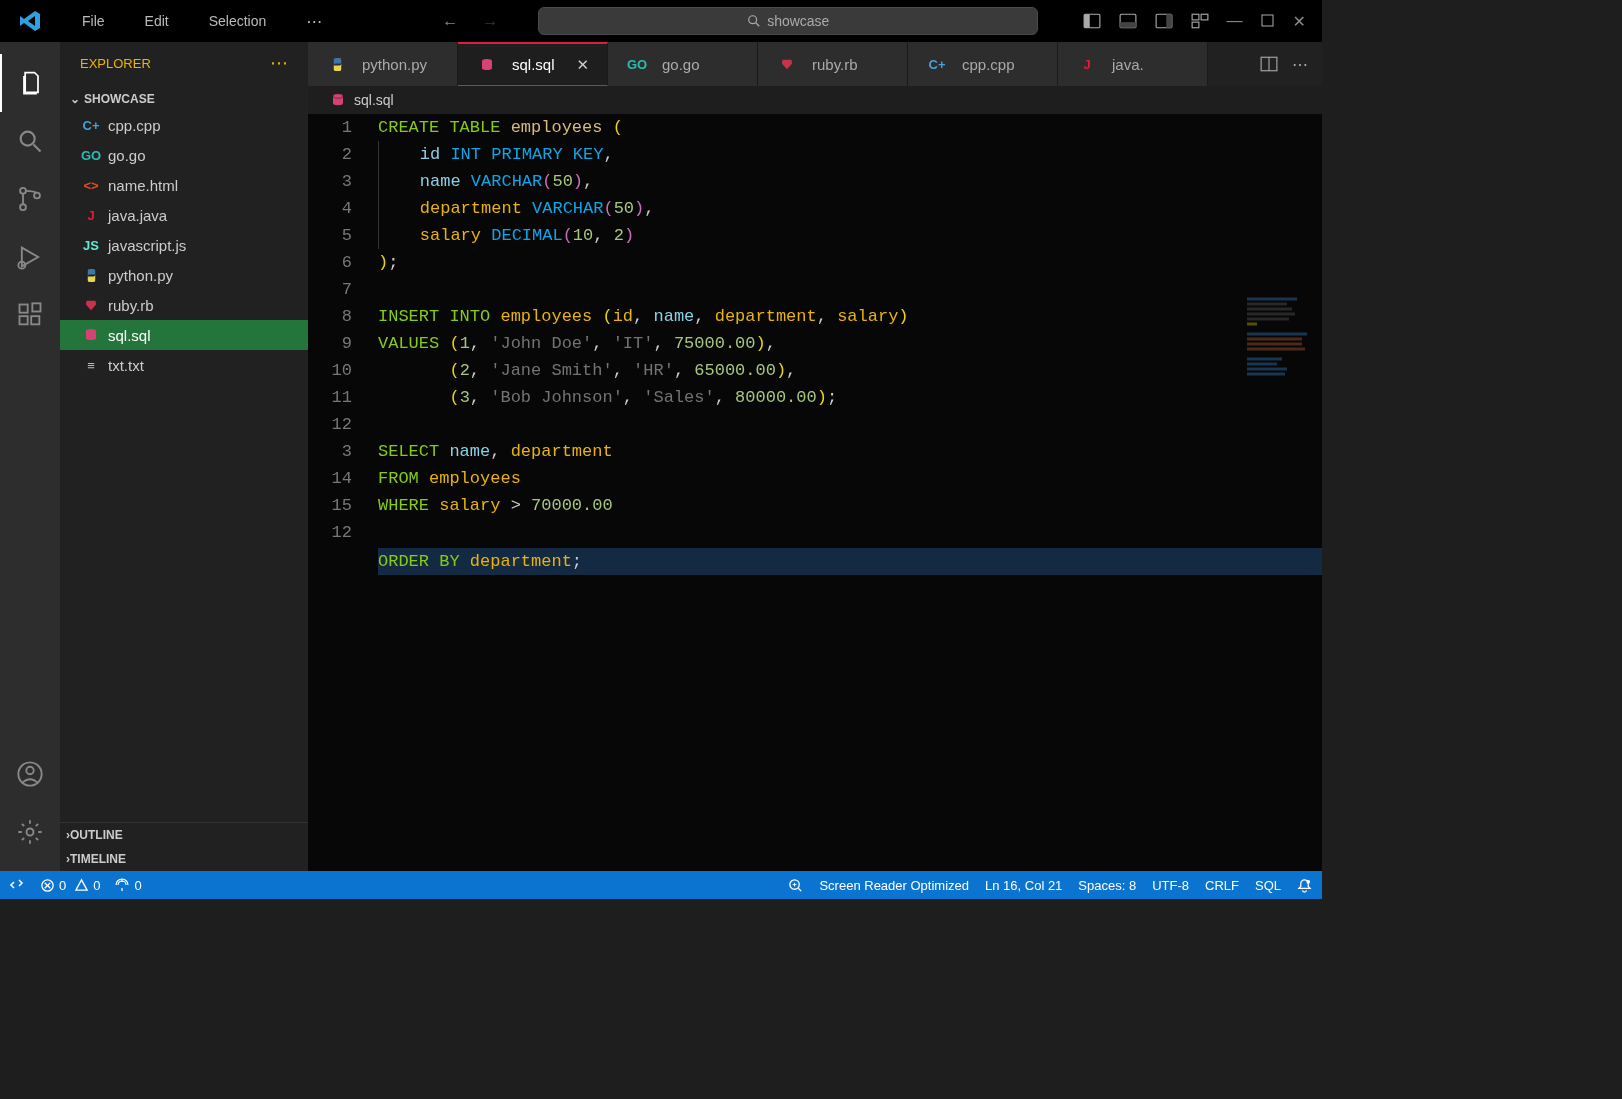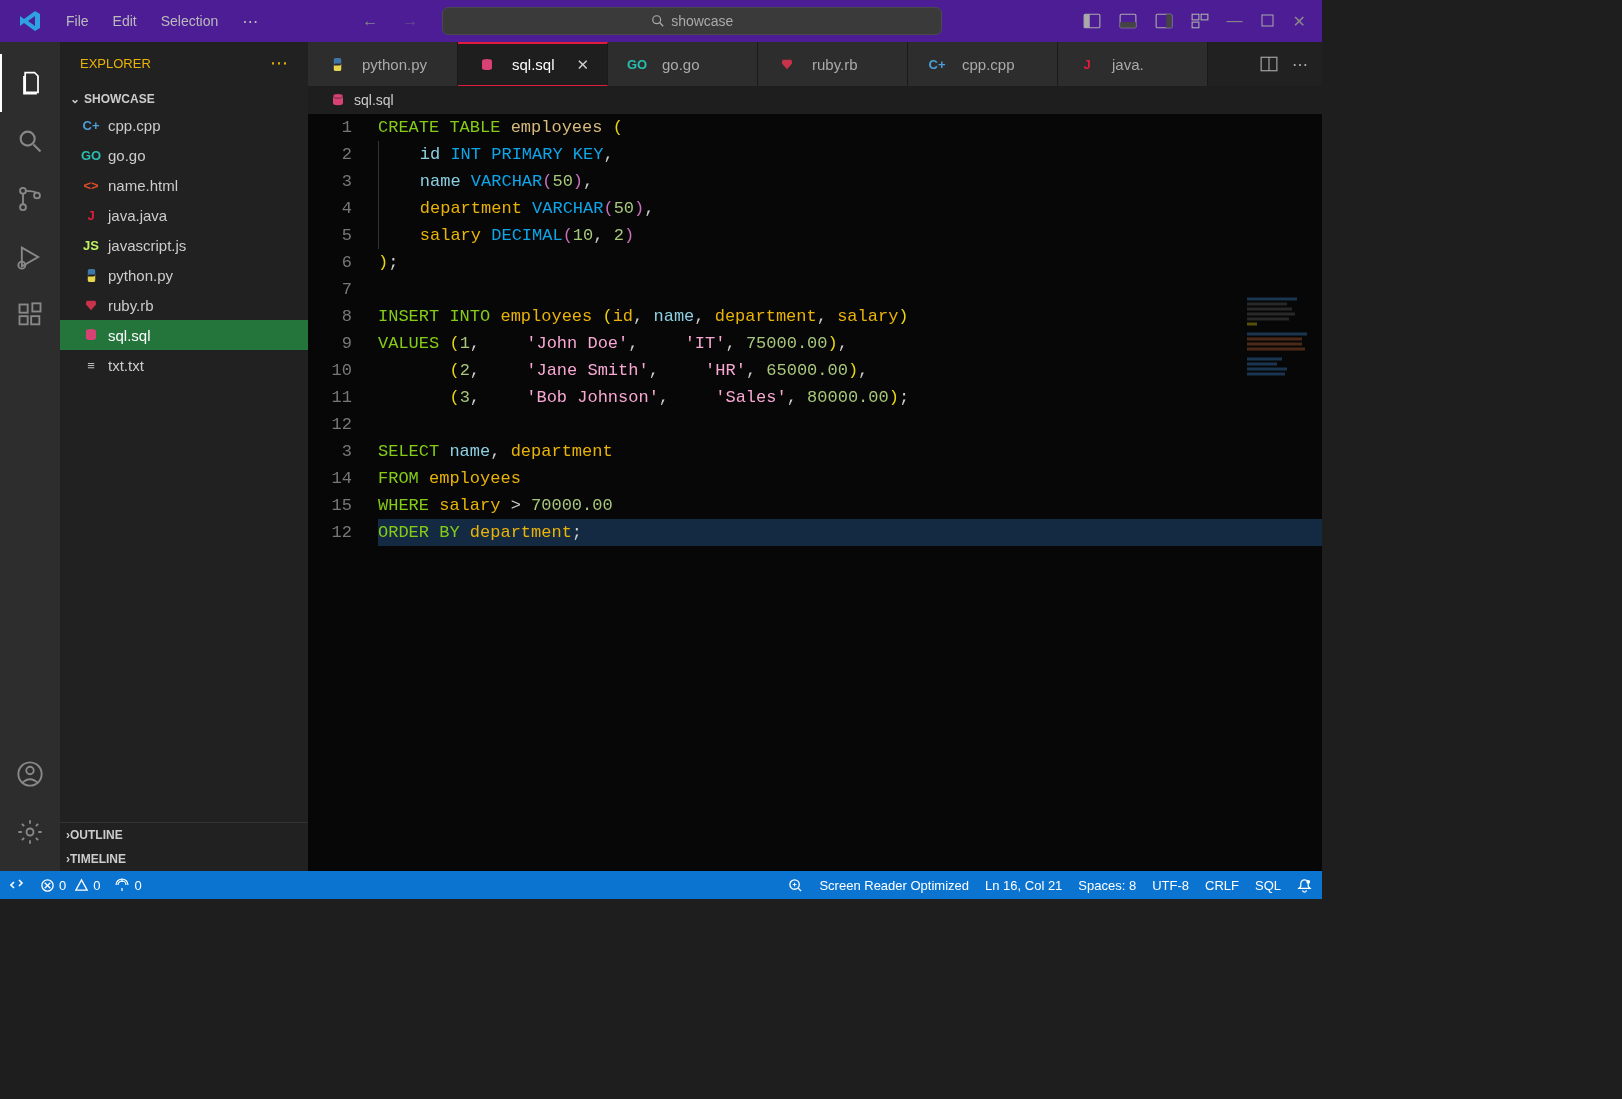--- a/index.html
+++ b/index.html
@@ -8,25 +8,25 @@
   background: #1e1e1e;
   color: #ccc;
   width: 1322px;
   height: 899px;
   overflow: hidden;
   display: flex;
   flex-direction: column;
 }
 .title-bar {
   height: 42px;
-  background: #4c1d95;
+  background: #000000;
   display: flex;
   align-items: center;
   padding: 0 8px;
-  gap: 4px;
+  gap: 20px;
 }
 .title-bar .vscode-logo { width: 24px; height: 24px; margin: 0 10px; }
 .menu-item { padding: 6px 10px; font-size: 14px; color: #bbb; cursor: pointer; }
 .menu-dots { padding: 4px 10px; color: #bbb; font-size: 16px; }
 .nav-arrows { display: flex; gap: 24px; margin-left: 90px; margin-right: 20px; color: #888; }
 .search-box {
   flex: 0 0 500px;
   height: 28px;
   background: #3a3a3a;
   border: 1px solid #4a4a4a;
@@ -135,30 +135,30 @@
 }
 .gutter {
   width: 70px;
   text-align: right;
   padding-right: 26px;
   color: #777;
   user-select: none;
 }
 .code-lines { flex: 1; white-space: pre; color: #ccc; }
 .code-line { height: 27px; }
-.code-line.current { background: #142942; }
+.code-line.current { background: #142942; margin-top: 29px; }
 .indent-guide { border-left: 1px solid #333; display: inline-block; height: 27px; vertical-align: top; }
 .minimap {
   position: absolute; right: 0; top: 0; width: 80px; height: 100%;
   opacity: 0.35;
 }
 .tok-kw { color: #84cc16; }
 .tok-ident { color: #eab308; font-family: Liberation Mono, monospace; }
 .tok-type { color: #0ea5e9; }
-.tok-str { color: #f9a8d4; margin-left: 36px; }
+.tok-str { color: #737373; }
 .tok-num { color: #a8c77c; }
 .tok-paren { color: #e8d510; }
 .tok-paren2 { color: #c76fbb; }
 .tok-comma { color: #ccc; }
 .tok-name { color: #d7ba7d; }
 .tok-col { color: #8cd1e3; }
 .status-bar {
   height: 28px;
   background: #0b74d1;
   display: flex;
@@ -295,21 +295,21 @@
           </li>
           <li>
             <span class="file-icon" style="color: rgb(228, 77, 38);">&lt;&gt;</span>
             <span>name.html</span>
           </li>
           <li>
             <span class="file-icon" style="color: rgb(225, 27, 60);">J</span>
             <span>java.java</span>
           </li>
           <li>
-            <span class="file-icon" style="color: #bef264;">JS</span>
+            <span class="file-icon" style="color: #5eead4;">JS</span>
             <span>javascript.js</span>
           </li>
           <li>
             <span class="file-icon" style="color: rgb(63, 118, 168);">
               <svg width="15" height="15" viewBox="0 0 16 16">
                 <path d="M5 1h5a2 2 0 012 2v4H6a2 2 0 00-2 2v-6a2 2 0 012-2z" fill="#3f76a8"></path>
                 <path d="M11 15H6a2 2 0 01-2-2V9h6a2 2 0 002-2v6a2 2 0 01-2 2z" fill="#e8d44e"></path>
               </svg>
             </span>
             <span>python.py</span>

